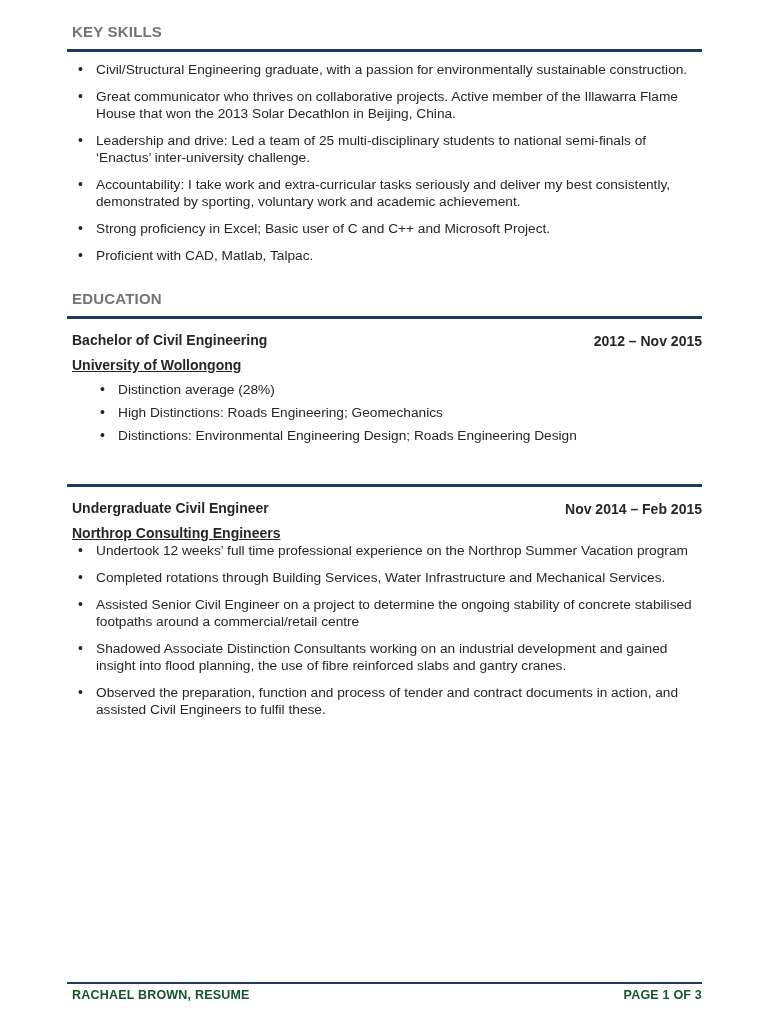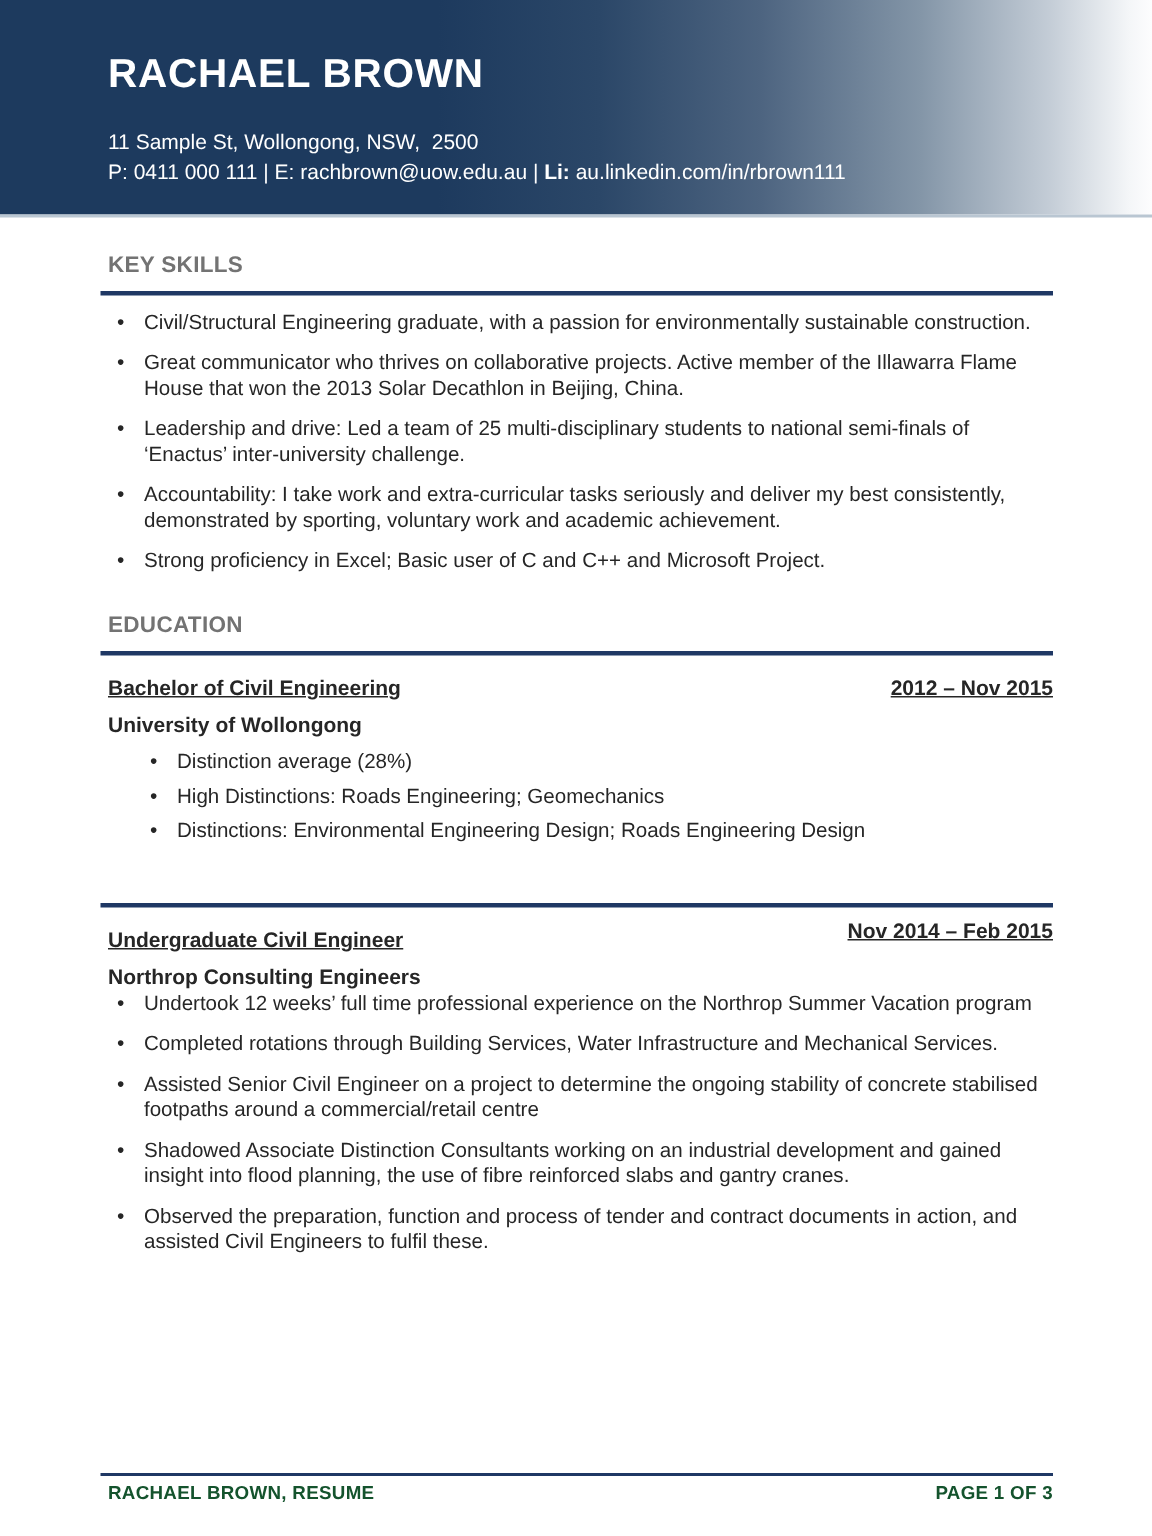--- a/index.html
+++ b/index.html
@@ -79,31 +79,30 @@
     left: 11px;
     top: 0;
     font-size: 14px;
   }
   ul.bullets.edu { margin-left: 22px; margin-top: 7px; }
   ul.bullets.edu li { margin-bottom: 6px; }
 
   .entry-row {
     display: flex;
     justify-content: space-between;
-    align-items: flex-start;
+    align-items: flex-end;
     padding-left: 5px;
     margin-top: 13px;
-    text-decoration: underline;
   }
   .entry-title, .entry-sub {
     font-size: 14px;
     font-weight: bold;
     line-height: 17px;
   }
-  .entry-sub { padding-left: 5px; margin-top: 8px; }
+  .entry-sub { padding-left: 5px; margin-top: 8px; text-decoration: underline; }
   .entry-date {
     font-size: 14px;
     font-weight: bold;
     white-space: nowrap;
   }
   .entry-row.exp .entry-date { margin-top: -6px; }
   .desc-label {
     font-size: 13.7px;
     padding-left: 5px;
     margin-top: 19px;
@@ -129,37 +128,33 @@
     font-size: 12.5px;
     font-weight: bold;
     letter-spacing: 0.2px;
   }
 </style>
 </head>
 <body>
 
 <div class="page">
 
-  <header class="header">
-    <h1 class="name">RACHAEL BROWN</h1>
-    <p class="address">11 Sample St, Wollongong, NSW,  2500</p>
-    <p class="contact"><span>P: 0411 000 111 | E: rachbrown@uow.edu.au | </span><span class="bold-label">Li:</span><span> au.linkedin.com/in/rbrown111</span></p>
-  </header>
 
   <main class="content">
 
     <section class="section keyskills">
       <h2 class="sec-title">KEY SKILLS</h2>
       <div class="rule"></div>
       <ul class="bullets">
         <li>Civil/Structural Engineering graduate, with a passion for environmentally sustainable construction.</li>
         <li>Great communicator who thrives on collaborative projects. Active member of the Illawarra Flame House that won the 2013 Solar Decathlon in Beijing, China.</li>
         <li>Leadership and drive: Led a team of 25 multi-disciplinary students to national semi-finals of ‘Enactus’ inter-university challenge.</li>
         <li>Accountability: I take work and extra-curricular tasks seriously and deliver my best consistently, demonstrated by sporting, voluntary work and academic achievement.</li>
         <li>Strong proficiency in Excel; Basic user of C and C++ and Microsoft Project.</li>
+        <li>Proficient with CAD, Matlab, Talpac.</li>
       </ul>
     </section>
 
     <section class="section education">
       <h2 class="sec-title">EDUCATION</h2>
       <div class="rule"></div>
       <div class="entry-row">
         <div class="entry-title">Bachelor of Civil Engineering</div>
         <div class="entry-date">2012 – Nov 2015</div>
       </div>

